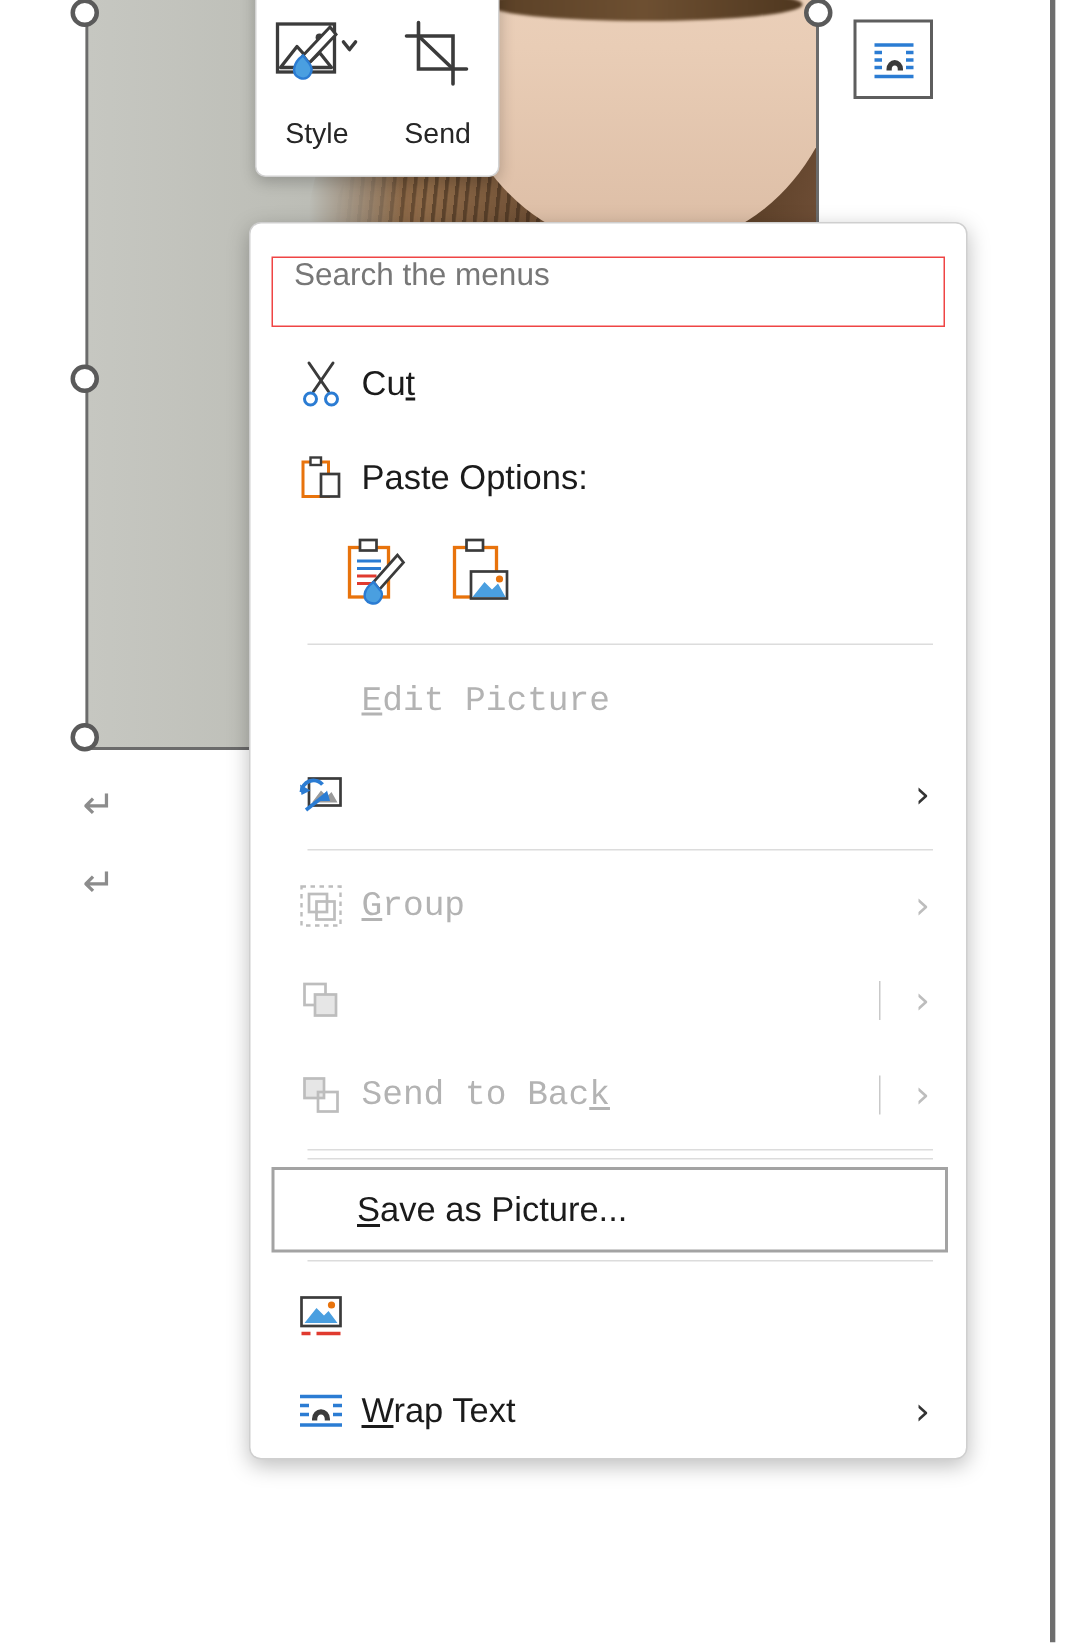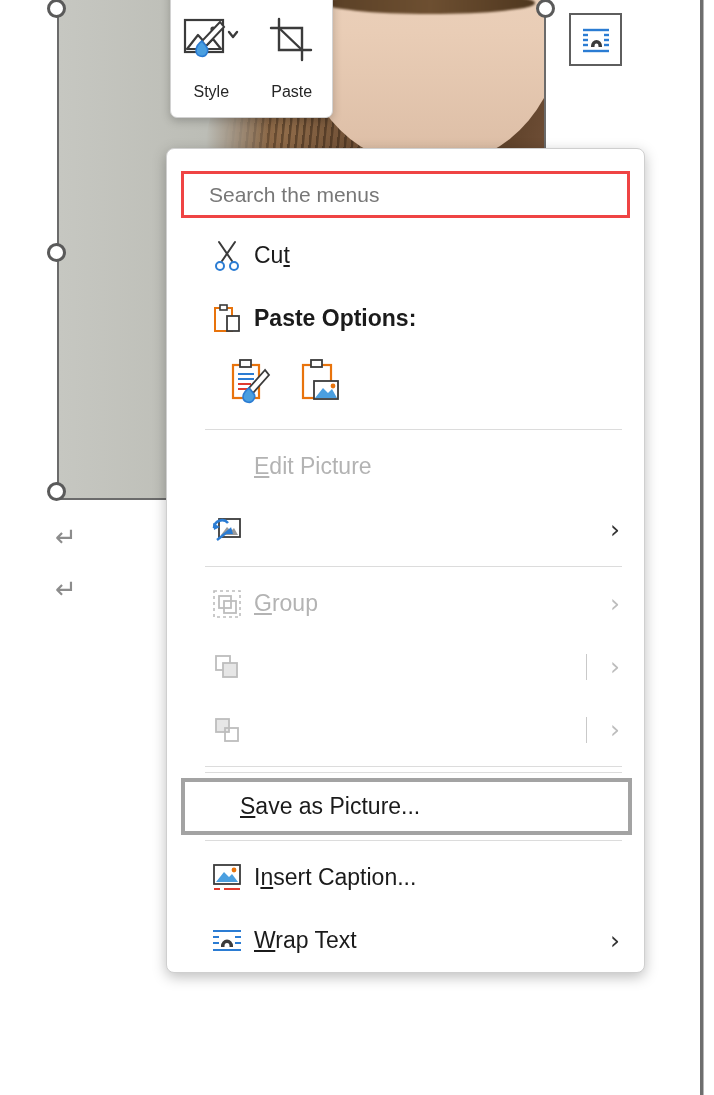--- a/index.html
+++ b/index.html
@@ -143,21 +143,21 @@
   .mt-btn {
     flex: 1;
     display: flex;
     flex-direction: column;
     align-items: center;
     justify-content: flex-end;
     padding-bottom: 16px;
     cursor: default;
   }
   .mt-icon { height: 56px; display: flex; align-items: center; justify-content: center; }
-  .mt-label { font-size: 16px; color: #262626; margin-top: 14px; }
+  .mt-label { font-size: 19px; color: #262626; margin-top: 14px; }
 
   
   .layout-opt {
     position: absolute;
     left: 569px; top: 13px;
     width: 53px; height: 53px;
     background: #ffffff;
     border: 2px solid #5e5e5e;
     display: flex; align-items: center; justify-content: center;
     z-index: 7;
@@ -172,54 +172,53 @@
     border: 1px solid #cfcfcf;
     border-radius: 8px;
     box-shadow: 0 4px 14px rgba(0,0,0,0.26);
     padding-top: 12px;
     z-index: 10;
     overflow: hidden;
   }
   .search-box {
     margin: 10px 14px 6px 14px;
     height: 47px;
-    border: 3px solid #ef4444;
-    background: #ffffff;
-    display: flex;
-    align-items: center;
-    padding: 0 25px;
+    border: 1px solid #ef4444;
+    background: #ffffff;
+    display: flex;
+    padding: 0 14px;
   }
   .search-box span {
     font-size: 21px;
     color: #777777;
   }
 
   .mi {
     position: relative;
     display: flex;
     align-items: center;
     height: 63px;
-    padding-left: 33px;
+    padding-left: 20px;
     cursor: default;
   }
   .mi .ico {
     width: 54px;
     min-width: 54px;
     display: flex;
     align-items: center;
     justify-content: center;
   }
   .mi .lbl {
     font-size: 23px;
     color: #1b1b1b;
     white-space: nowrap;
   }
   .mi .lbl u { text-decoration: underline; text-underline-offset: 2px; }
-  .mi.bold .lbl { font-weight: bold; }
-  .mi.disabled .lbl { color: #b3b3b3; }
+  .mi.bold .lbl { font-weight: normal; }
+  .mi.disabled .lbl { color: #b3b3b3; font-family: Liberation Mono, monospace; }
   .mi .chev {
     position: absolute;
     right: 24px;
     font-size: 25px;
     color: #333333;
     font-family: "DejaVu Sans", sans-serif;
   }
   .mi.disabled .chev { color: #bdbdbd; }
   .mi .vbar {
     position: absolute;
@@ -238,21 +237,21 @@
     gap: 22px;
     padding: 6px 0 14px 62px;
     height: 74px;
   }
   .paste-ico { cursor: default; }
 
   
   .mi.highlight {
     margin: 2px 12px 2px 14px;
     padding-left: 1px;
-    border: 4px solid #a3a3a3;
+    border: 2px solid #a3a3a3;
     height: 57px;
     text-align: center;
   }
   .mi.highlight .ico { width: 54px; min-width: 54px; }
 </style>
 </head>
 <body>
 
 <div id="root">
 
@@ -313,21 +312,21 @@
     <div class="mt-btn">
       <div class="mt-icon">
         <svg width="52" height="50" viewBox="0 0 52 50">
           <g stroke="#3b3b3b" stroke-width="2.4" fill="none" stroke-linecap="round">
             <path d="M13 3 L13 34 L45 34"></path>
             <path d="M5 12 L36 12 L36 44"></path>
             <line x1="36" y1="34" x2="13" y2="12"></line>
           </g>
         </svg>
       </div>
-      <div class="mt-label">Paste</div>
+      <div class="mt-label">Send</div>
     </div>
   </div>
 
   <div class="ctx-menu">
 
     <div class="search-box">
       <span>Search the menus</span>
     </div>
 
     <div class="mi">
@@ -430,20 +429,21 @@
       <div class="chev">›</div>
     </div>
 
     <div class="mi disabled">
       <div class="ico">
         <svg width="30" height="30" viewBox="0 0 30 30">
           <rect x="4" y="4" width="13" height="13" fill="#e6e6e6" stroke="#bdbdbd" stroke-width="1.8"></rect>
           <rect x="13" y="13" width="13" height="13" fill="none" stroke="#bdbdbd" stroke-width="1.8"></rect>
         </svg>
       </div>
+      <div class="lbl">Send to Bac<u>k</u></div>
       <div class="vbar"></div>
       <div class="chev">›</div>
     </div>
 
     <div class="sep"></div>
 
 
     <div class="sep"></div>
 
     <div class="mi highlight">
@@ -458,21 +458,20 @@
         <svg width="32" height="30" viewBox="0 0 32 30">
           <rect x="3" y="2" width="26" height="19" fill="#ffffff" stroke="#3b3b3b" stroke-width="1.8"></rect>
           <circle cx="23" cy="7" r="2.4" fill="#e8730c"></circle>
           <path d="M5 19 L13 9 L18 14 L21 11 L27 19 Z" fill="#4a9fe0"></path>
           <g stroke="#e03a2f" stroke-width="2.2">
             <line x1="3" y1="26" x2="9" y2="26"></line>
             <line x1="13" y1="26" x2="29" y2="26"></line>
           </g>
         </svg>
       </div>
-      <div class="lbl">I<u>n</u>sert Caption...</div>
     </div>
 
     <div class="mi">
       <div class="ico">
         <svg width="32" height="28" viewBox="0 0 32 28">
           <g stroke="#2b7cd3" stroke-width="2.2">
             <line x1="2" y1="4" x2="30" y2="4"></line>
             <line x1="2" y1="10" x2="8" x22="8" y2="10"></line>
             <line x1="24" y1="10" x2="30" y2="10"></line>
             <line x1="2" y1="16" x2="8" y2="16"></line>

